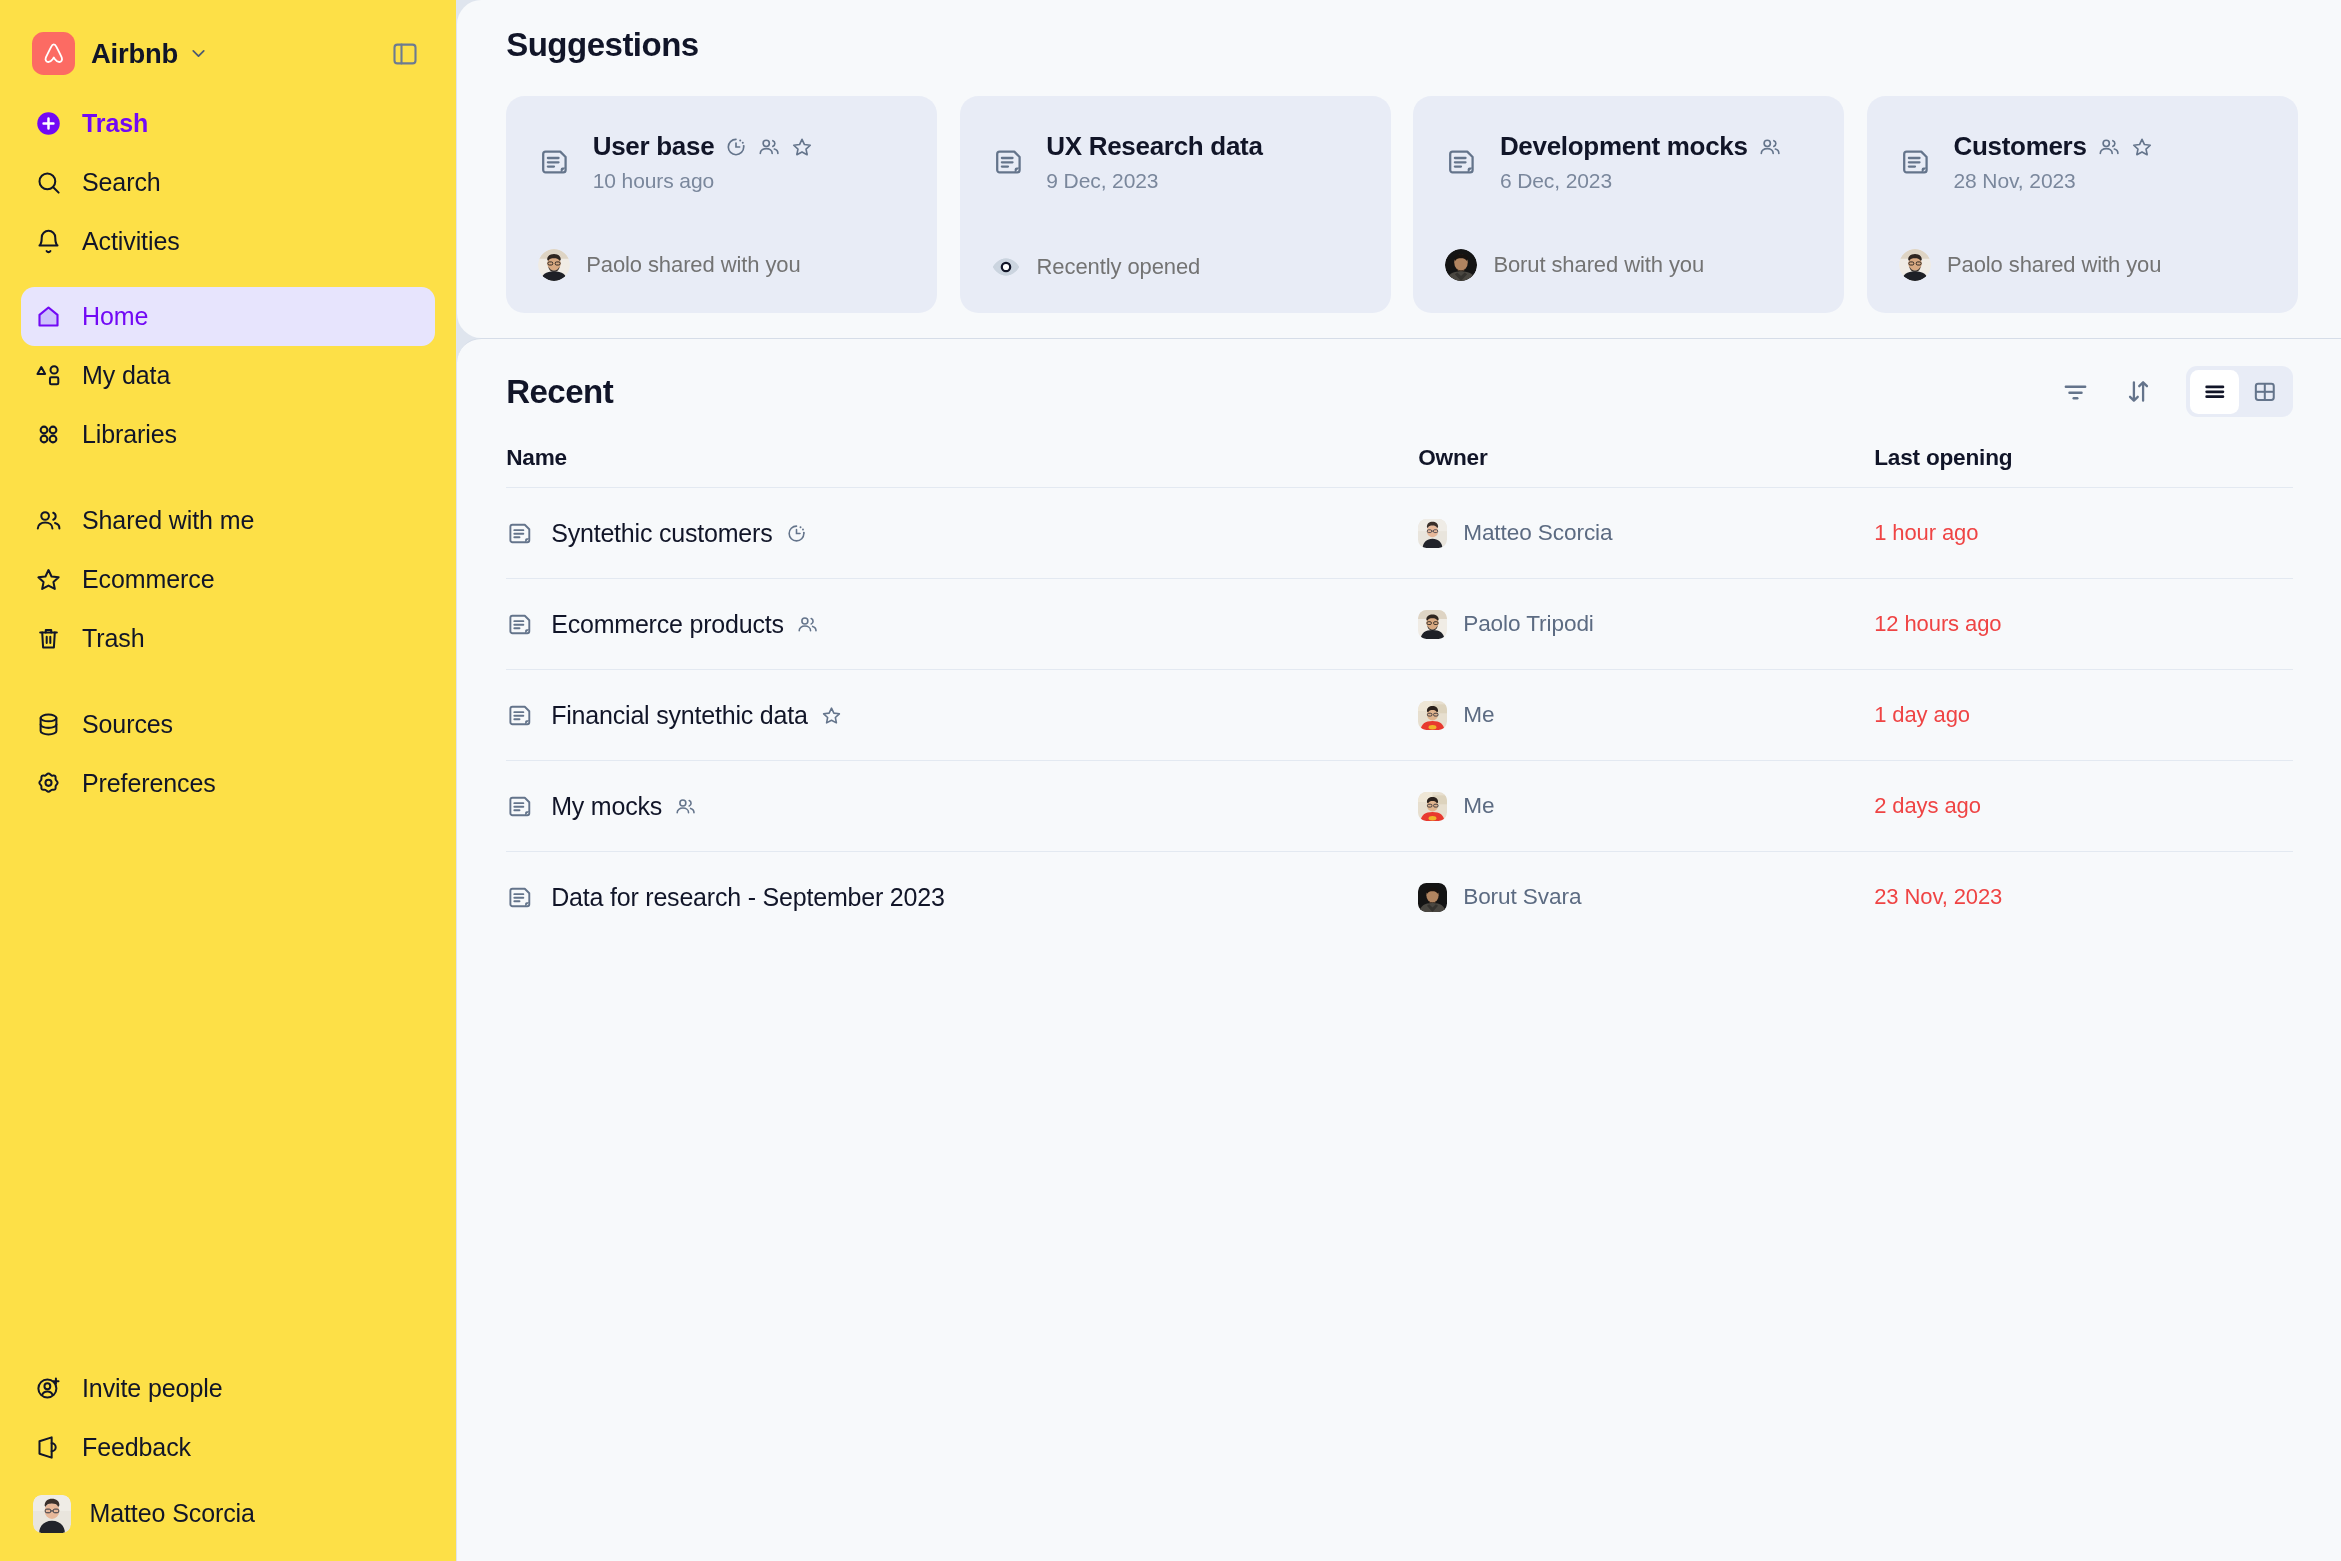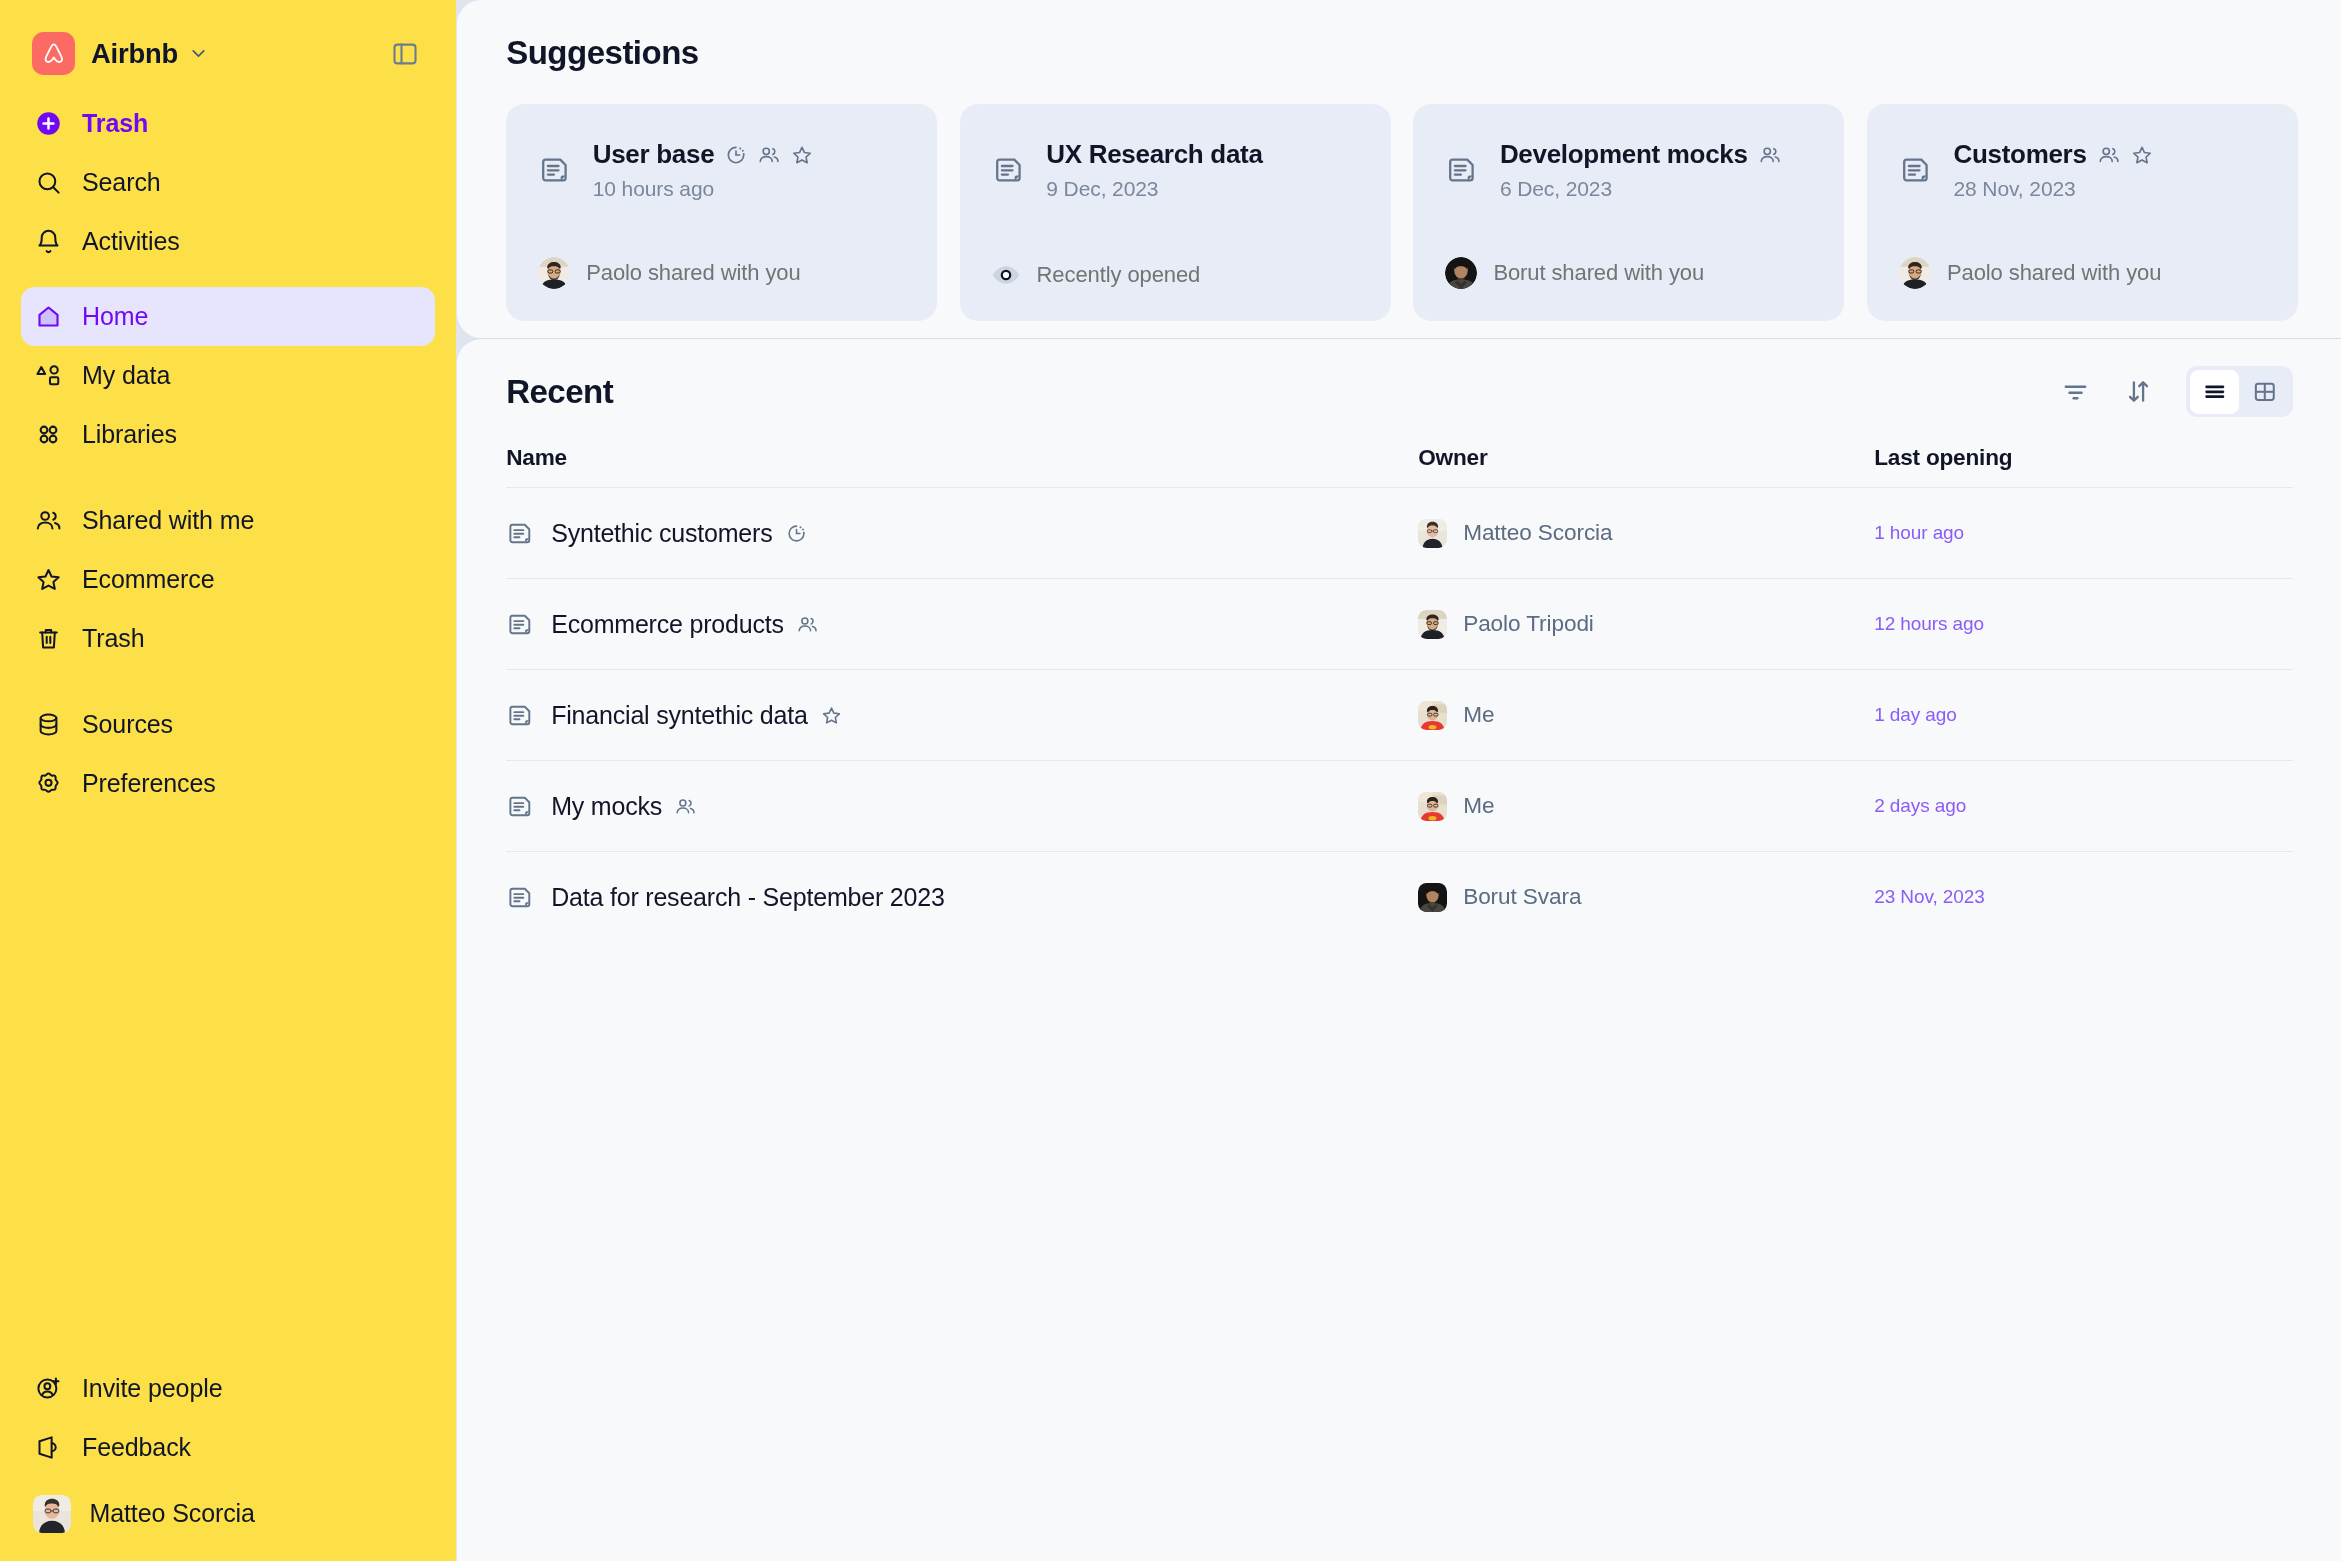--- a/index.html
+++ b/index.html
@@ -124,21 +124,21 @@
     border-top-left-radius: 24.4px;
     padding: 0 0 0 49px;
     flex: 1 1 auto;
     border-top: 1.2px solid #d6dde8;
   }
 
   .section-title {
     font-size: 33px; font-weight: 700; color: #111528;
     letter-spacing: -0.5px;
   }
-  .sugg-title { padding-top: 26px; margin-top: 8px; }
+  .sugg-title { padding-top: 26px; }
 
   .cards {
     display: flex;
     gap: 22.6px;
     margin-top: 32px;
     padding-right: 0;
   }
   .card {
     flex: 0 0 431px;
     height: 217px;
@@ -221,21 +221,21 @@
   .row-name {
     font-size: 25px; color: #111528; margin-left: 17px; letter-spacing: -0.2px;
     white-space: nowrap;
   }
   .row-badge { margin-left: 13.4px; display: flex; align-items: center; }
   .row-owner-name {
     font-size: 22.6px; color: #5c6b82; margin-left: 16px; letter-spacing: -0.1px;
     white-space: nowrap;
   }
   .row-last {
-    font-size: 19px; color: #8b5cf6; letter-spacing: -0.1px; white-space: nowrap;
+    font-size: 22px; color: #ef4444; letter-spacing: -0.1px; white-space: nowrap;
   }
   svg { display: block; }
 </style>
 </head>
 <body>
 
 <div class="app">
 
   <aside class="sidebar">
 

